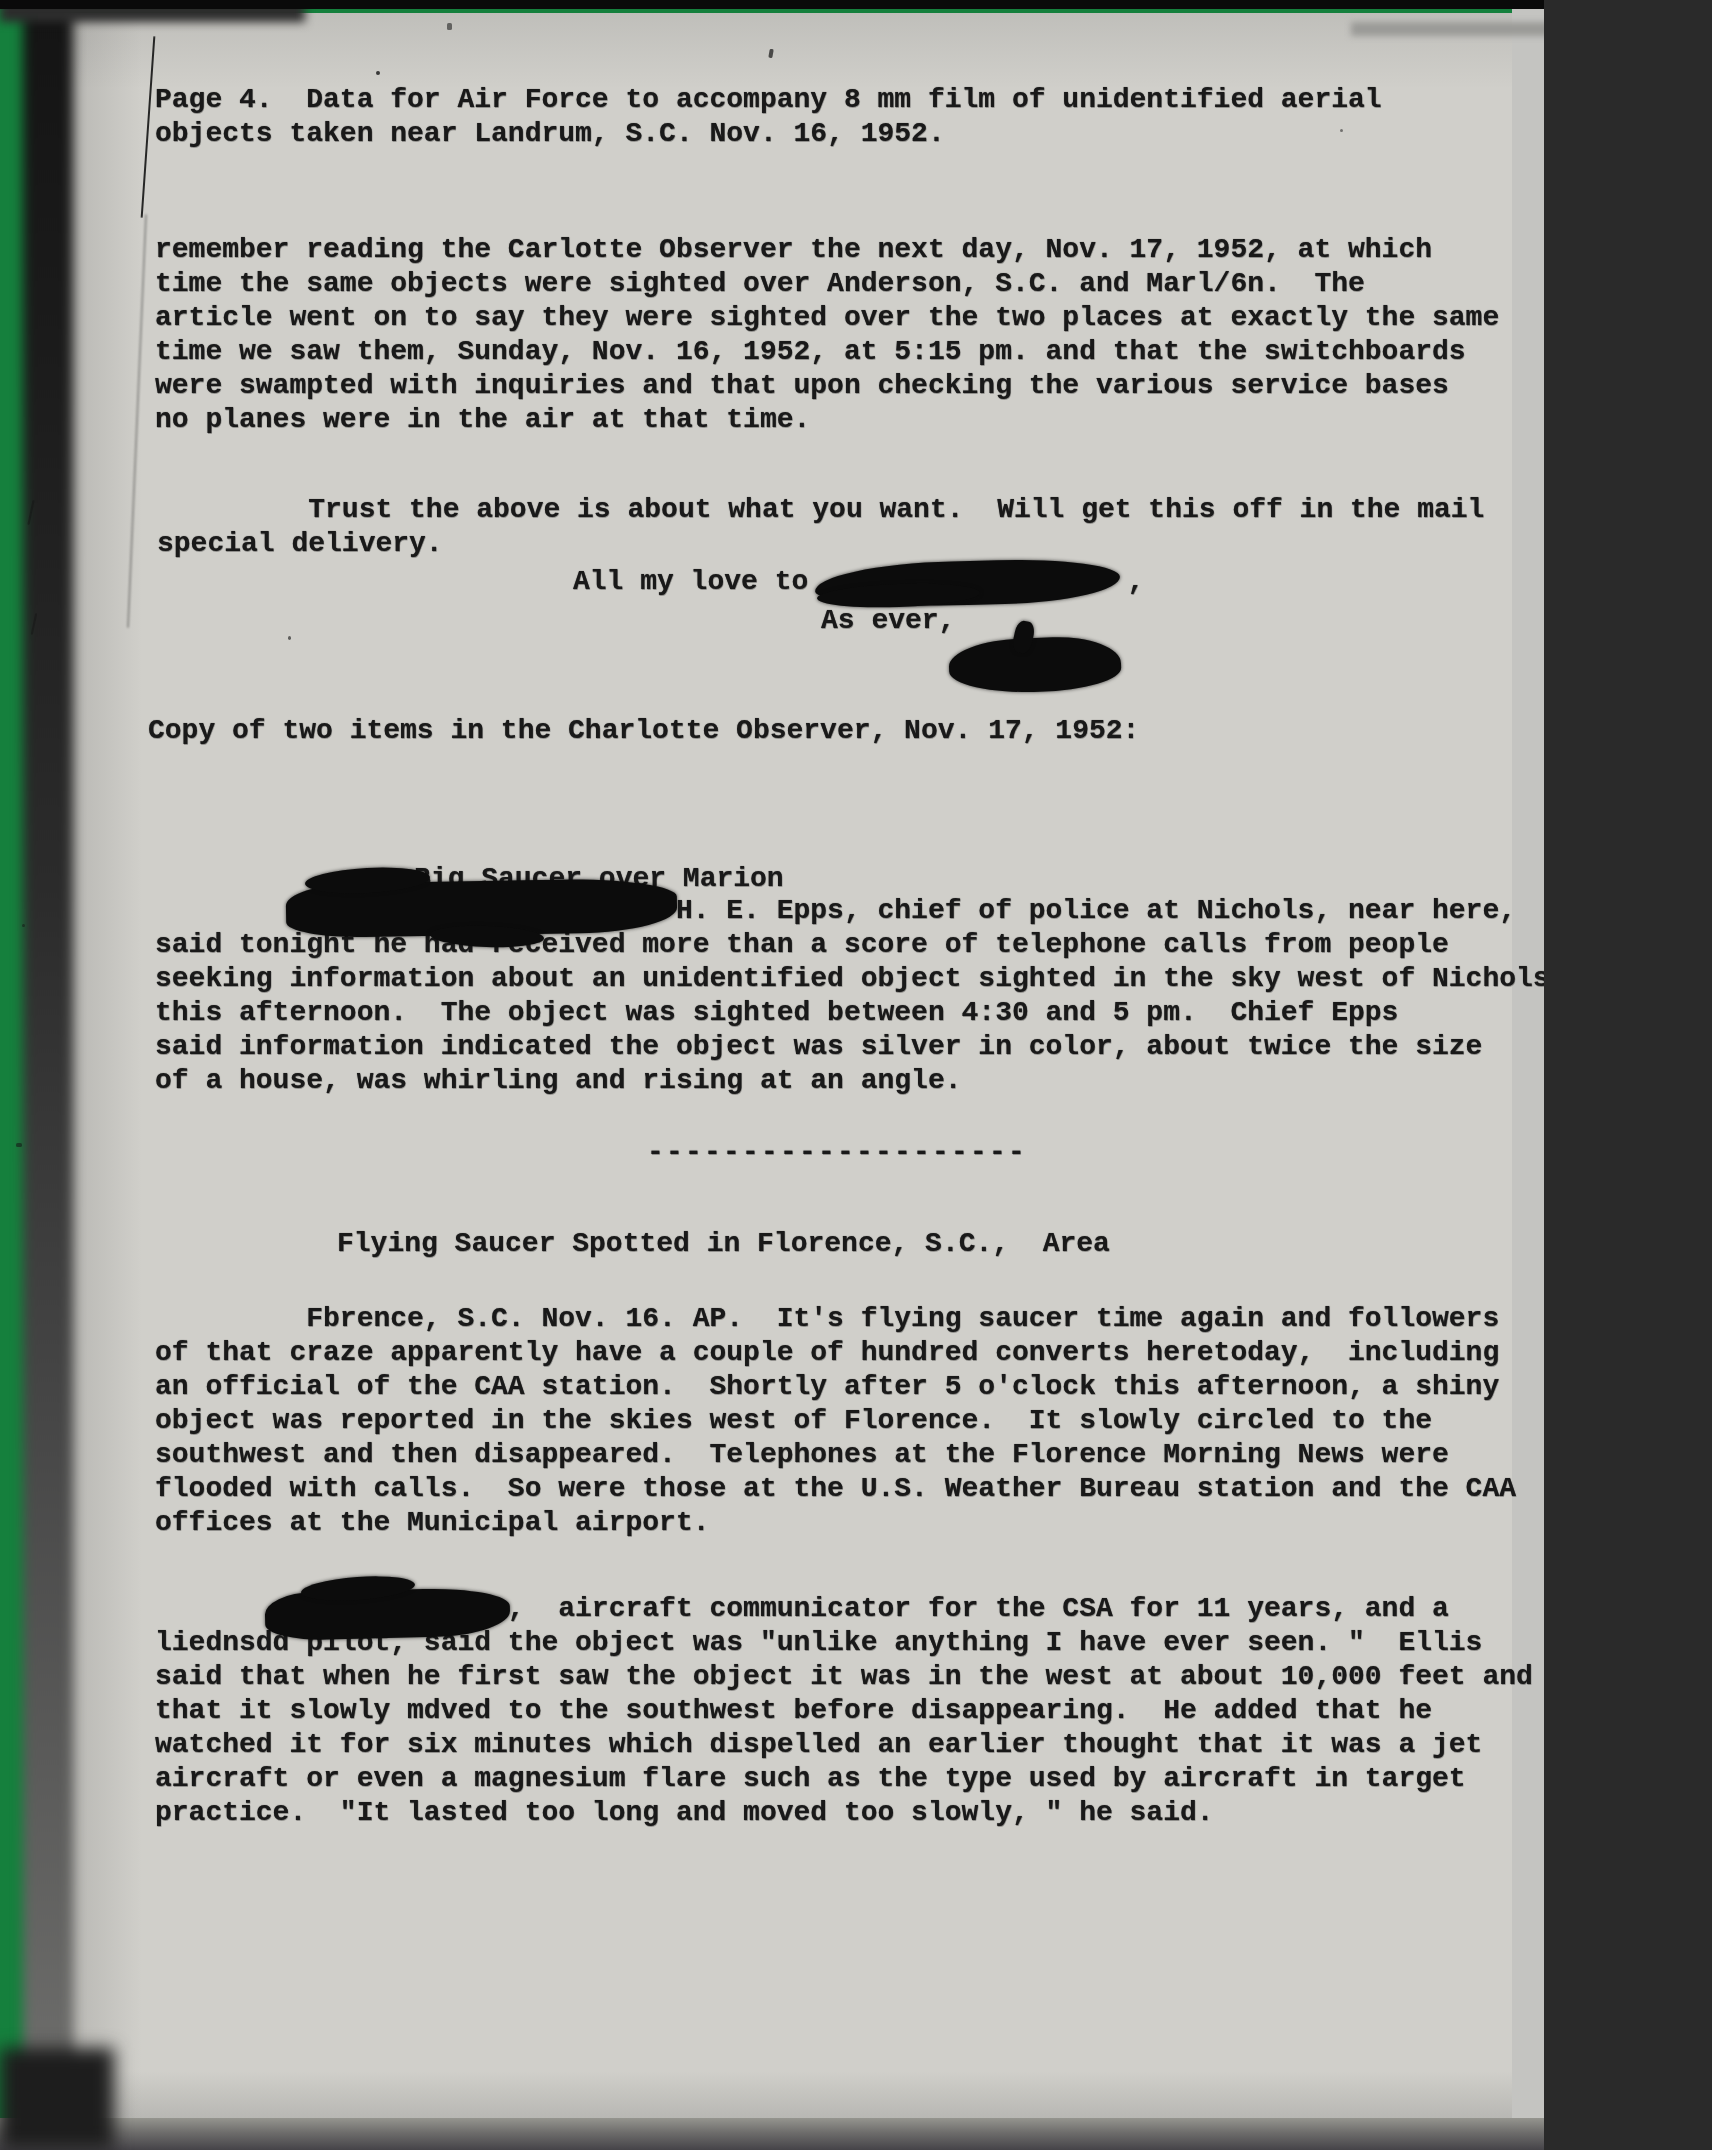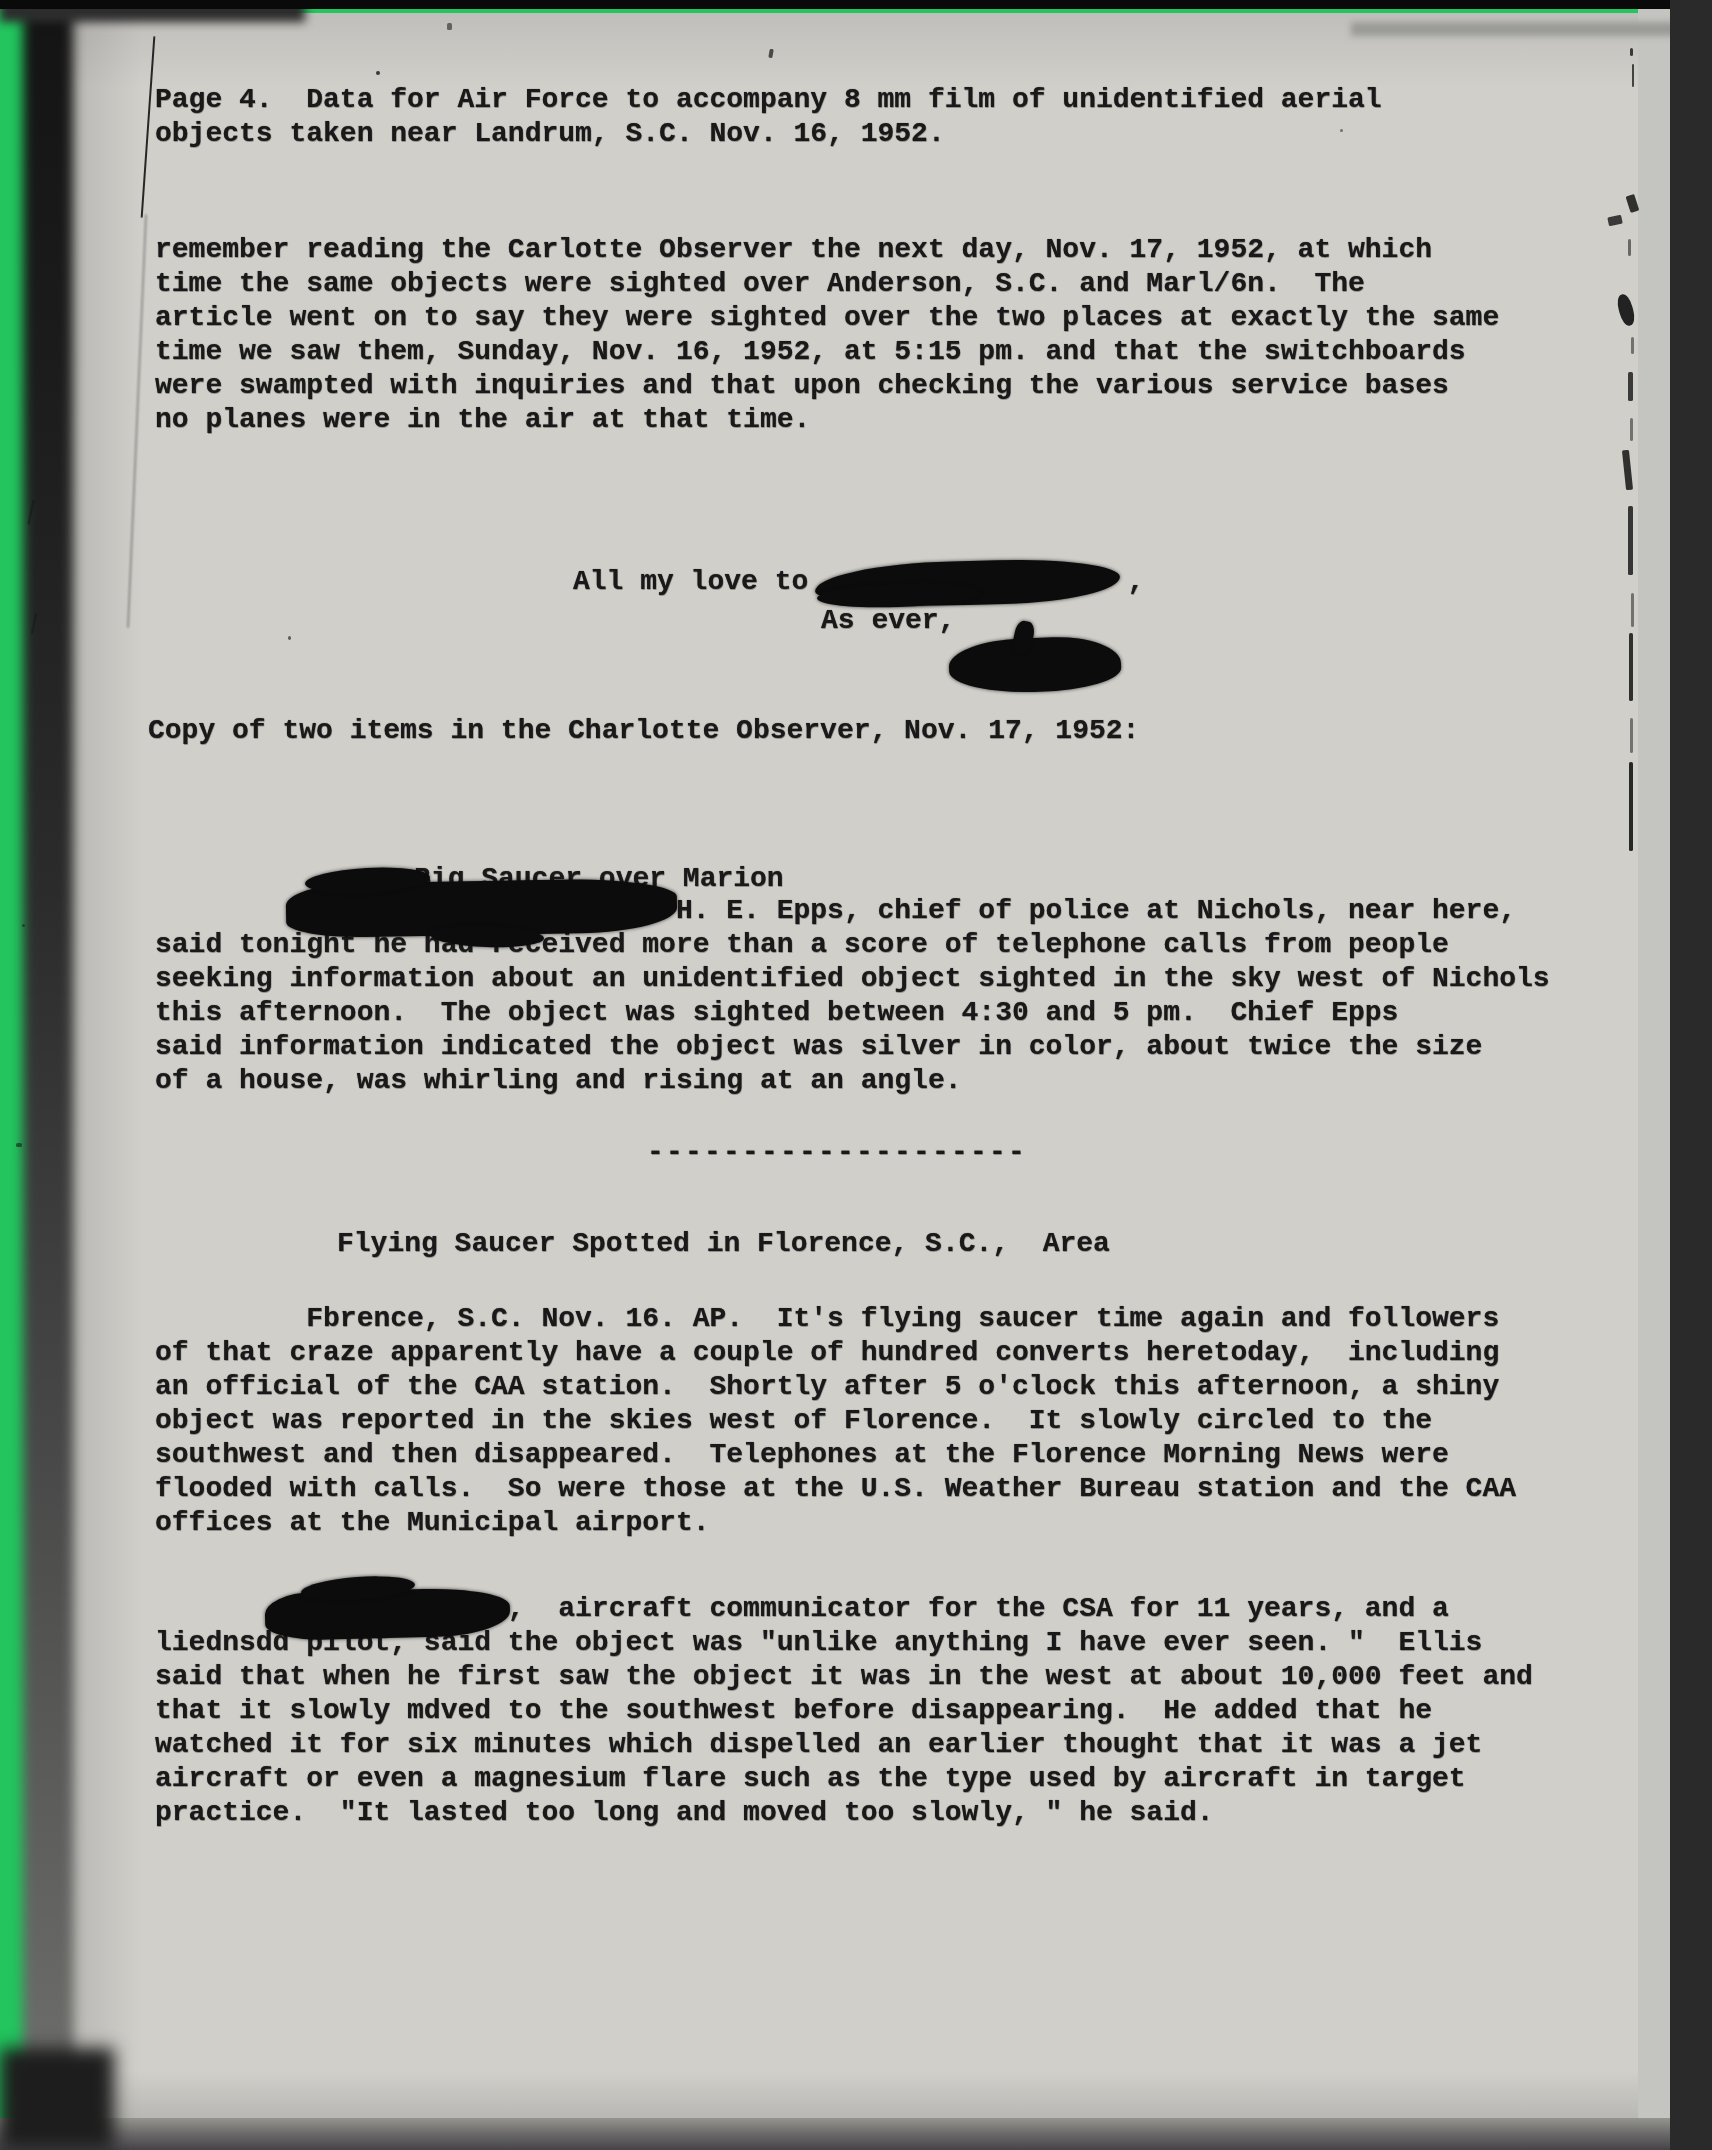--- a/index.html
+++ b/index.html
@@ -1,18 +1,18 @@
 <!DOCTYPE html>
 <html style="font-size:8.7px"><head>
 <meta charset="utf-8">
 <style>
   html,body{margin:0;padding:0;background:#2a2a2a;}
   .scan{
-    position:relative;width:1670px;height:2151px;overflow:hidden;
-    background:#22c55e;
+    position:relative;width:1544px;height:2151px;overflow:hidden;
+    background:#15803d;
     font-family:"Liberation Mono","DejaVu Sans Mono",monospace;
   }
   .page{
     position:absolute;left:38px;top:13px;width:1675px;height:2107px;
     background:
       linear-gradient(90deg, rgba(25,25,25,.30) 0px, rgba(60,60,60,.12) 49px, rgba(0,0,0,0) 104px),
       linear-gradient(270deg, rgba(90,90,88,.18) 0px, rgba(0,0,0,0) 38px),
       linear-gradient(180deg, rgba(90,90,90,.14) 0px, rgba(0,0,0,0) 76px),
       linear-gradient(0deg, rgba(70,70,72,.18) 0px, rgba(0,0,0,0) 49px),
       #d0cfca;
@@ -90,20 +90,22 @@
   <pre class="txt" style="left:155px;top:83px;">Page 4.  Data for Air Force to accompany 8 mm film of unidentified aerial
 objects taken near Landrum, S.C. Nov. 16, 1952.</pre>
 
   <pre class="txt" style="left:155px;top:233px;">remember reading the Carlotte Observer the next day, Nov. 17, 1952, at which
 time the same objects were sighted over Anderson, S.C. and Marl/6n.  The
 article went on to say they were sighted over the two places at exactly the same
 time we saw them, Sunday, Nov. 16, 1952, at 5:15 pm. and that the switchboards
 were swampted with inquiries and that upon checking the various service bases
 no planes were in the air at that time.</pre>
 
+  <pre class="txt" style="left:157px;top:493px;">         Trust the above is about what you want.  Will get this off in the mail
+special delivery.</pre>
 
   <pre class="txt" style="left:573px;top:565px;">All my love to                   ,</pre>
   <pre class="txt" style="left:821px;top:604px;">As ever,</pre>
 
   <pre class="txt" style="left:148px;top:714px;">Copy of two items in the Charlotte Observer, Nov. 17, 1952:</pre>
 
   <pre class="txt" style="left:414px;top:862px;">Big Saucer over Marion</pre>
   <pre class="txt" style="left:155px;top:894px;">                               H. E. Epps, chief of police at Nichols, near here,
 said tonight he had received more than a score of telephone calls from people
 seeking information about an unidentified object sighted in the sky west of Nichols

